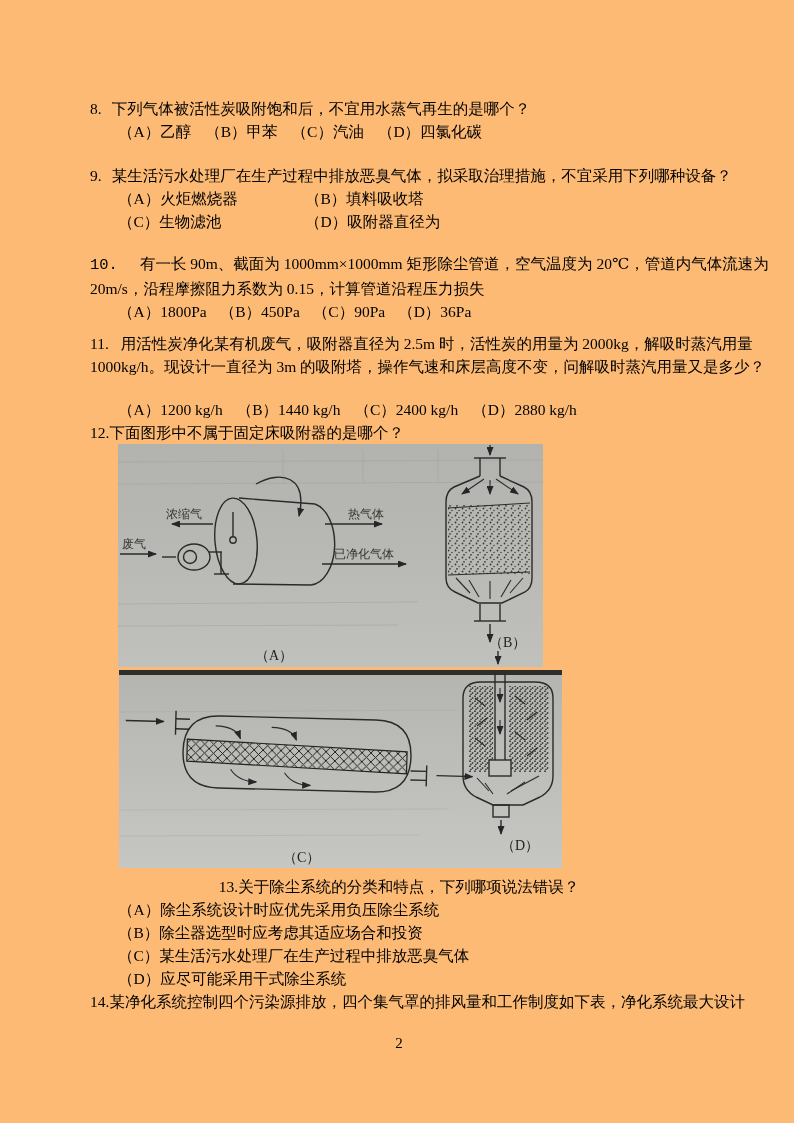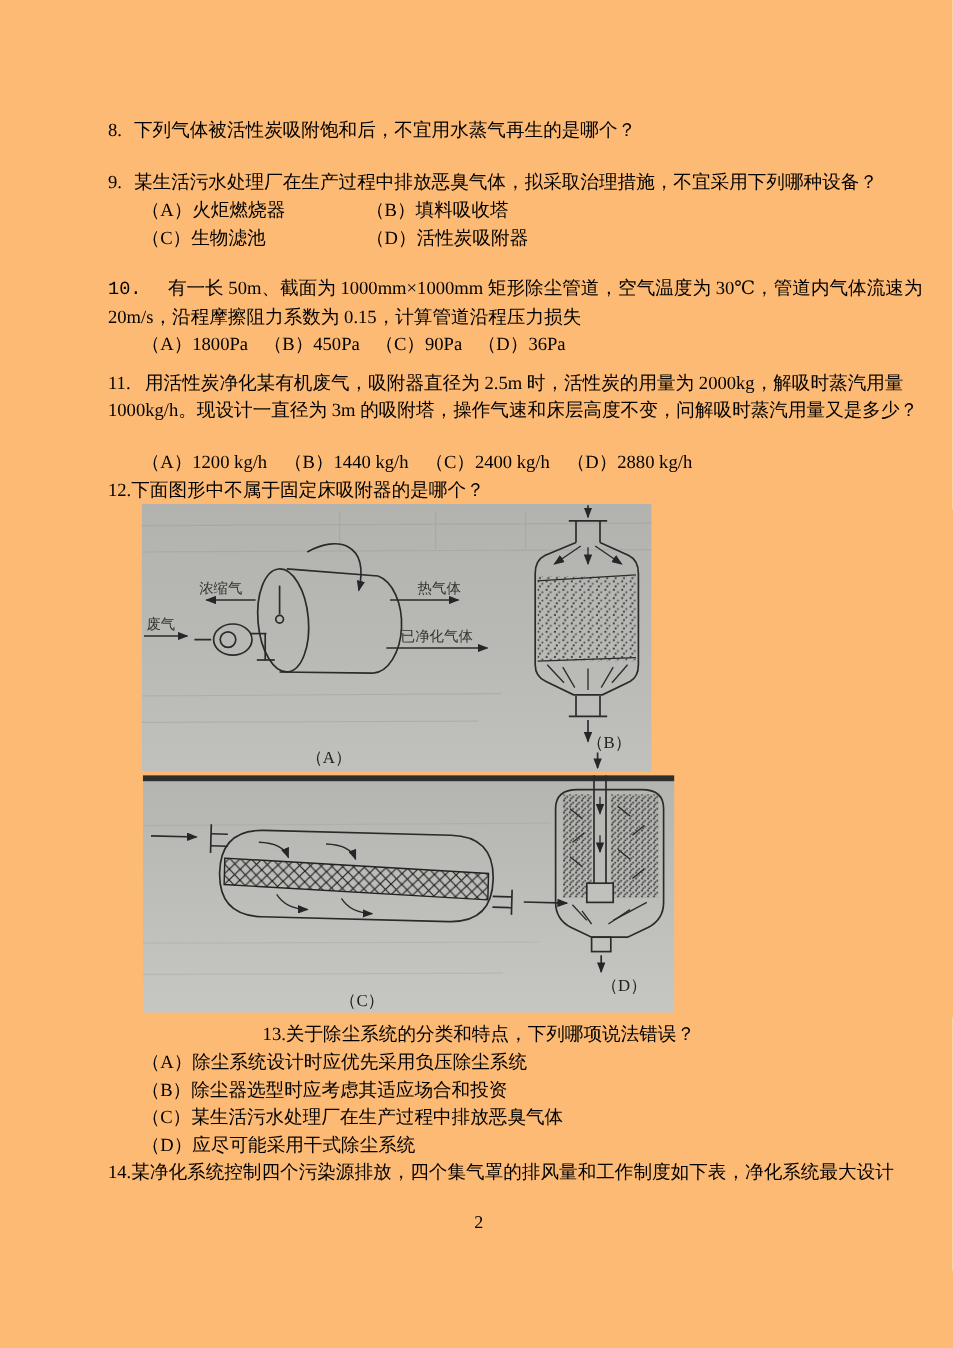--- a/index.html
+++ b/index.html
@@ -31,33 +31,39 @@
 </style>
 </head>
 <body>
 
 <div class="page">
   <div class="content">
 
     <div class="qline">
       <span class="qnum g10">8.</span><span>下列气体被活性炭吸附饱和后，不宜用水蒸气再生的是哪个？</span>
     </div>
+    <div class="opts-inline">
+      <span>（A）乙醇</span>
+      <span>（B）甲苯</span>
+      <span>（C）汽油</span>
+      <span>（D）四氯化碳</span>
+    </div>
 
     <div class="qline mt-q9">
       <span class="qnum g10">9.</span><span>某生活污水处理厂在生产过程中排放恶臭气体，拟采取治理措施，不宜采用下列哪种设备？</span>
     </div>
     <div class="opts-grid2">
       <span>（A）火炬燃烧器</span>
       <span>（B）填料吸收塔</span>
       <span>（C）生物滤池</span>
-      <span>（D）活性炭吸附器</span>
+      <span>（D）吸附器直径为</span>
     </div>
 
     <div class="qline mt-q10">
-      <span class="qnum g22">10.</span><span>有一长 50m、截面为 1000mm×1000mm 矩形除尘管道，空气温度为 30℃，管道内气体流速为</span>
+      <span class="qnum g22">10.</span><span>有一长 90m、截面为 1000mm×1000mm 矩形除尘管道，空气温度为 20℃，管道内气体流速为</span>
     </div>
     <div class="qline">
       <span>20m/s，沿程摩擦阻力系数为 0.15，计算管道沿程压力损失</span>
     </div>
     <div class="opts-inline wide">
       <span>（A）1800Pa</span>
       <span>（B）450Pa</span>
       <span>（C）90Pa</span>
       <span>（D）36Pa</span>
     </div>

